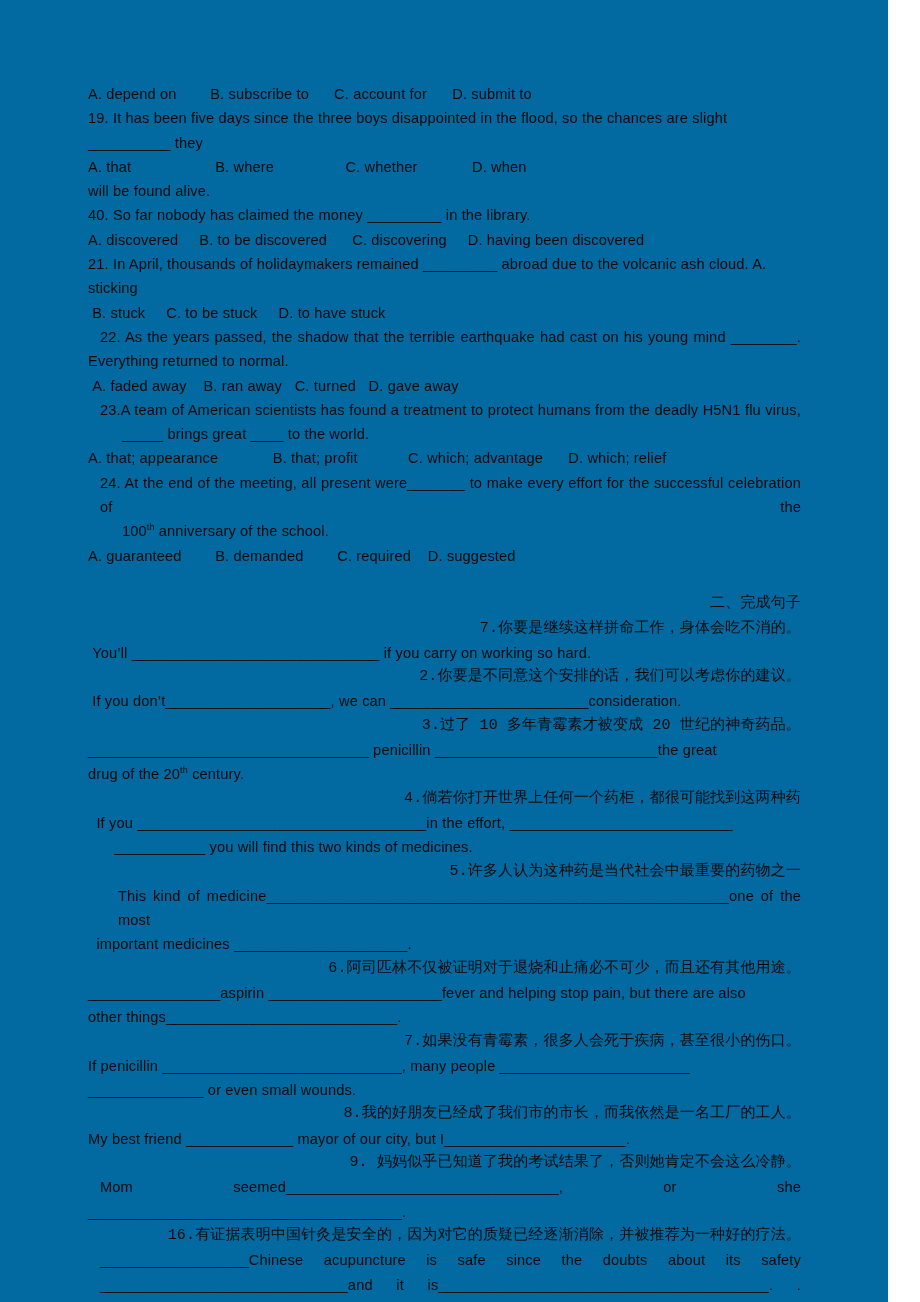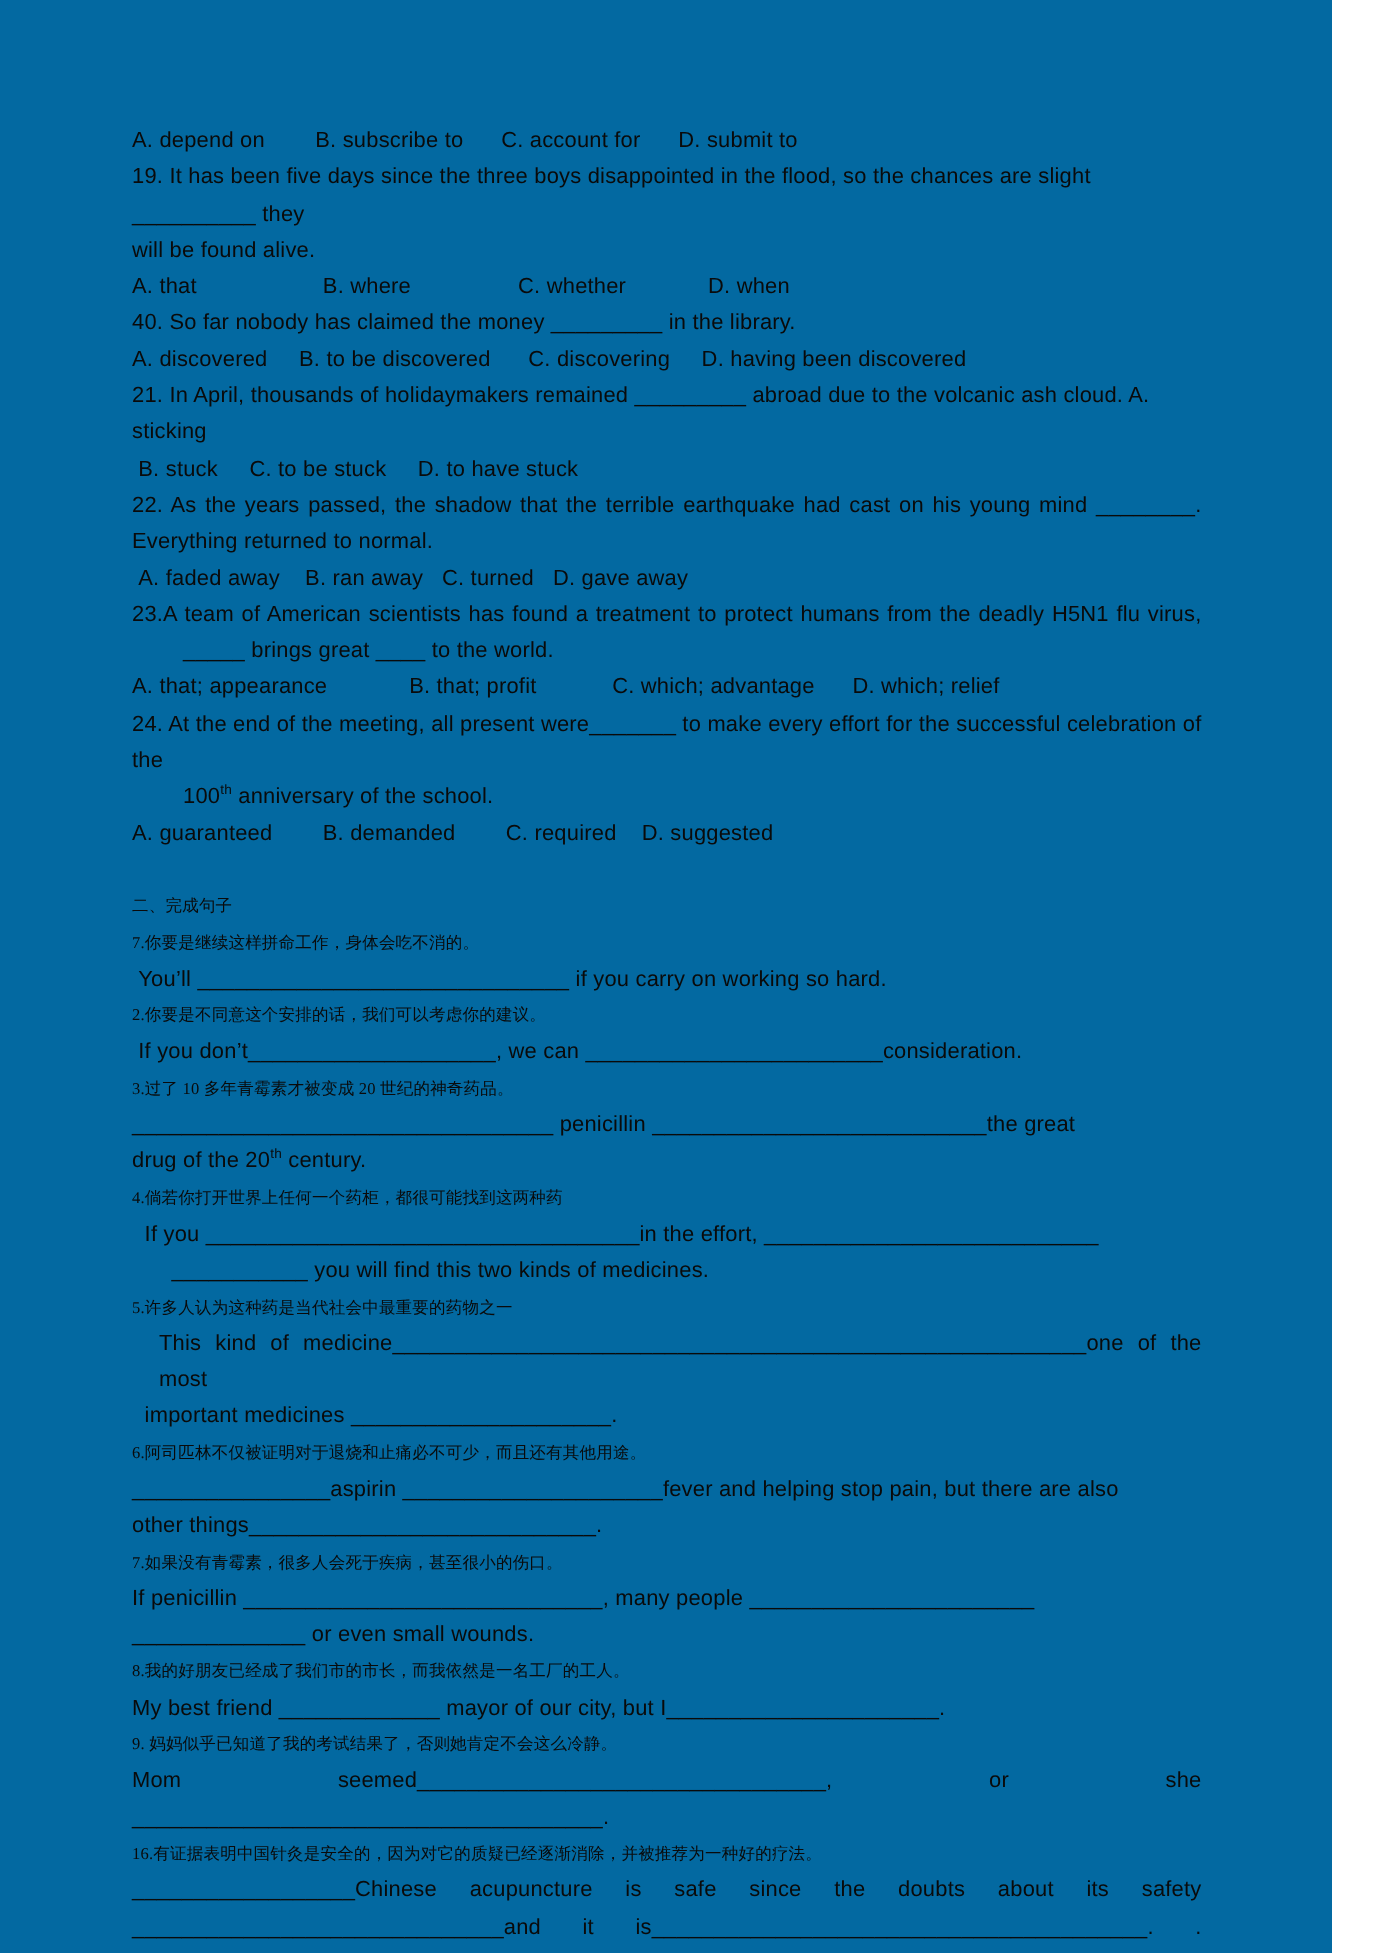--- a/index.html
+++ b/index.html
@@ -30,45 +30,47 @@
   }
   .ln {
     white-space: pre-wrap;
     min-height: 24.3px;
   }
   
   .just {
     text-align: justify;
     text-align-last: justify;
     white-space: normal;
+    margin-left: 12px;
   }
   .cn {
-    font-family: Liberation Serif, serif;
-    font-size: 11px;
+    font-family: Liberation Mono, monospace;
+    font-size: 15px;
+    text-align: right;
   }
   sup {
     font-size: 0.62em;
     vertical-align: super;
     line-height: 0;
   }
   .gap { display: block; height: 24.3px; }
   .i2 { padding-left: 18px; }
   .i3 { padding-left: 34px; }
 </style>
 </head>
 <body>
 
 <div id="page">
   <div class="doc">
 
     <div class="ln">A. depend on        B. subscribe to      C. account for      D. submit to</div>
 
     <div class="ln">19. It has been five days since the three boys disappointed in the flood, so the chances are slight __________ they</div>
+    <div class="ln">A. that                    B. where                 C. whether             D. when</div>
     <div class="ln">will be found alive.</div>
-    <div class="ln">A. that                    B. where                 C. whether             D. when</div>
 
     <div class="ln">40. So far nobody has claimed the money _________ in the library.</div>
     <div class="ln">A. discovered     B. to be discovered      C. discovering     D. having been discovered</div>
 
     <div class="ln">21. In April, thousands of holidaymakers remained _________ abroad due to the volcanic ash cloud. A. sticking</div>
     <div class="ln"> B. stuck     C. to be stuck     D. to have stuck</div>
 
     <div class="ln just">22. As the years passed, the shadow that the terrible earthquake had cast on his young mind ________.</div>
     <div class="ln">Everything returned to normal.</div>
     <div class="ln"> A. faded away    B. ran away   C. turned   D. gave away</div>

